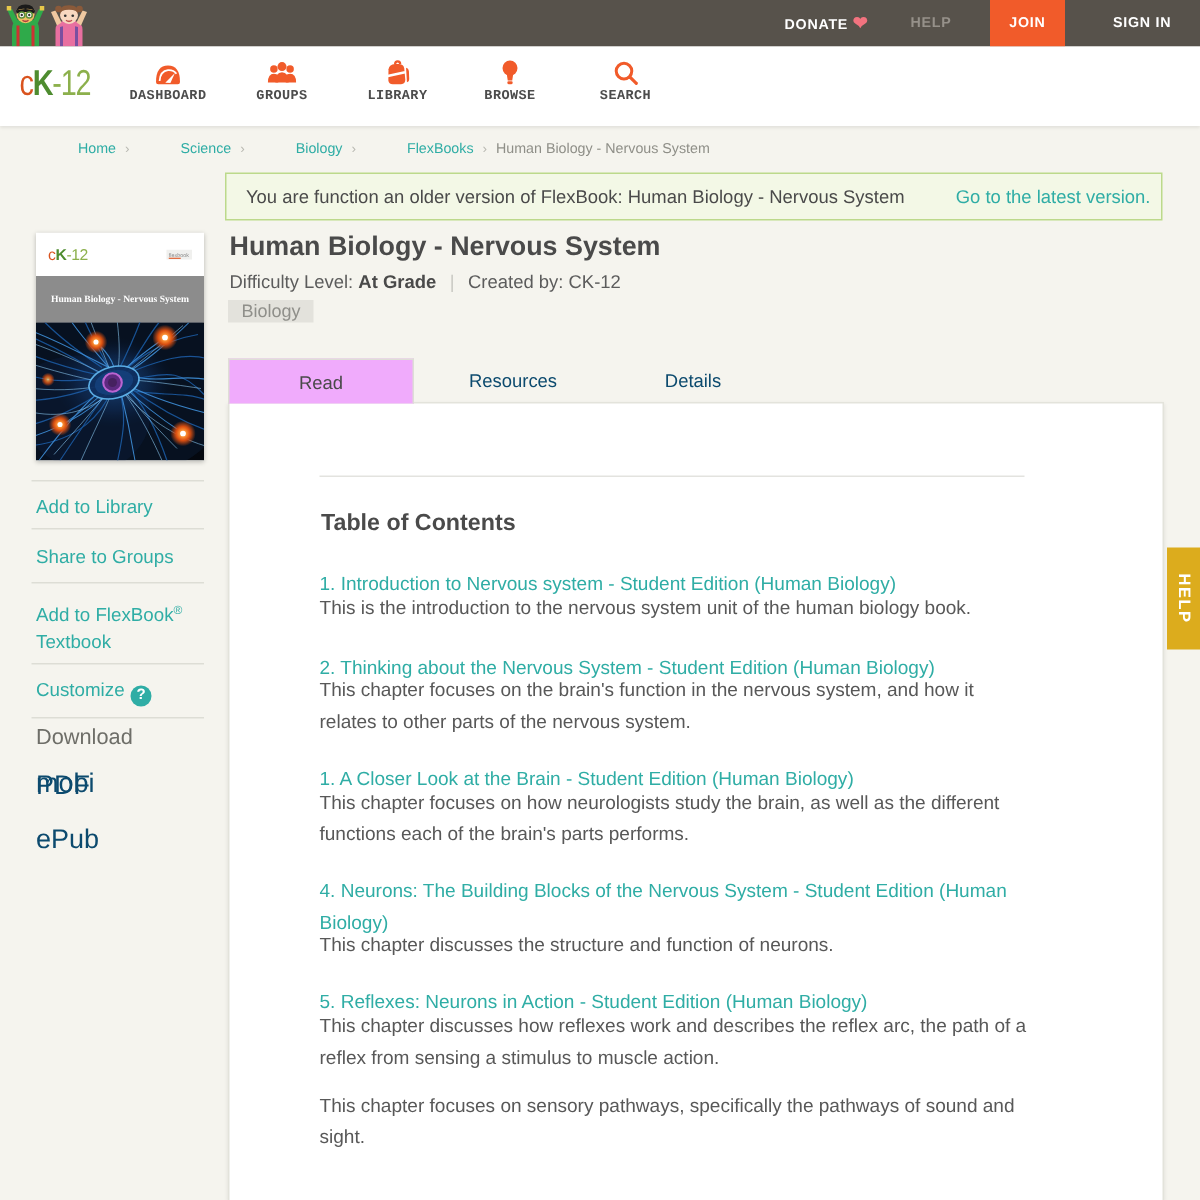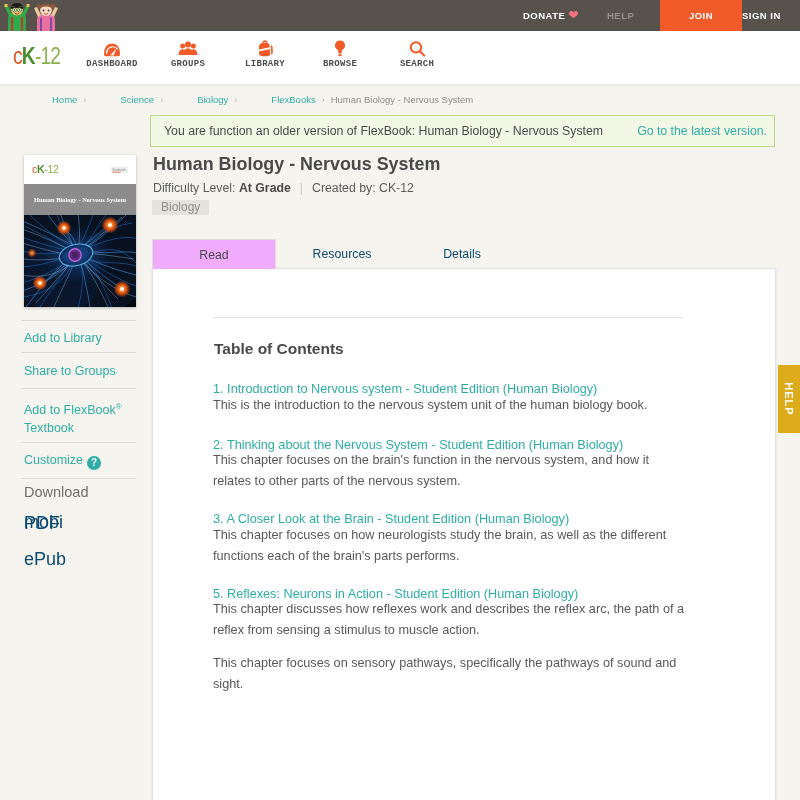--- a/index.html
+++ b/index.html
@@ -5,21 +5,21 @@
 * { margin:0; padding:0; box-sizing:border-box; }
 html,body { width:800px; height:800px; overflow:hidden; }
 body { background:#f5f4ee; font-family:"Liberation Sans", sans-serif; position:relative; }
 .abs { position:absolute; }
 
 
 #topbar { position:absolute; top:0; left:0; width:800px; height:31px; background:#57524b; }
 .titem { position:absolute; top:0; height:31px; line-height:31px; color:#fff; font-size:9.5px; font-weight:bold; letter-spacing:0.5px; }
 #donate { left:523px; }
 #help-t { left:607px; color:#96918a; }
-#joinbtn { left:660px; width:82px; background:#f15b2a; text-align:center; }
+#joinbtn { left:660px; width:50px; background:#f15b2a; text-align:center; }
 #signin { left:742px; }
 .heart { color:#f2737f; font-size:12px; }
 
 
 #navbar { position:absolute; top:31px; left:0; width:800px; height:53px; background:#fff; box-shadow:0 1px 2px rgba(0,0,0,0.08); }
 #logo { position:absolute; left:13px; top:11px; font-size:24px; letter-spacing:-1px; transform:scaleX(0.8); transform-origin:left top; }
 #logo .c { color:#d9531e; }
 #logo .k { color:#4e8c2f; font-weight:bold; }
 #logo .n { color:#8cb04c; }
 .menu-item { position:absolute; top:9px; width:90px; text-align:center; }
@@ -291,22 +291,26 @@
   <div id="toc">
     <div class="entry">
       <a>1. Introduction to Nervous system - Student Edition (Human Biology)</a>
       <div class="desc">This is the introduction to the nervous system unit of the human biology book.</div>
     </div>
     <div class="entry">
       <a>2. Thinking about the Nervous System - Student Edition (Human Biology)</a>
       <div class="desc">This chapter focuses on the brain's function in the nervous system, and how it relates to other parts of the nervous system.</div>
     </div>
     <div class="entry">
-      <a>3. A Closer Look at the Brain - Student Edition (Human Biology)</a>
+      <a>1. A Closer Look at the Brain - Student Edition (Human Biology)</a>
       <div class="desc">This chapter focuses on how neurologists study the brain, as well as the different functions each of the brain's parts performs.</div>
+    </div>
+    <div class="entry">
+      <a>4. Neurons: The Building Blocks of the Nervous System - Student Edition (Human Biology)</a>
+      <div class="desc">This chapter discusses the structure and function of neurons.</div>
     </div>
     <div class="entry">
       <a>5. Reflexes: Neurons in Action - Student Edition (Human Biology)</a>
       <div class="desc">This chapter discusses how reflexes work and describes the reflex arc, the path of a reflex from sensing a stimulus to muscle action.</div>
     </div>
     <div class="entry">
       <div class="desc">This chapter focuses on sensory pathways, specifically the pathways of sound and sight.</div>
     </div>
   </div>
 </div>

